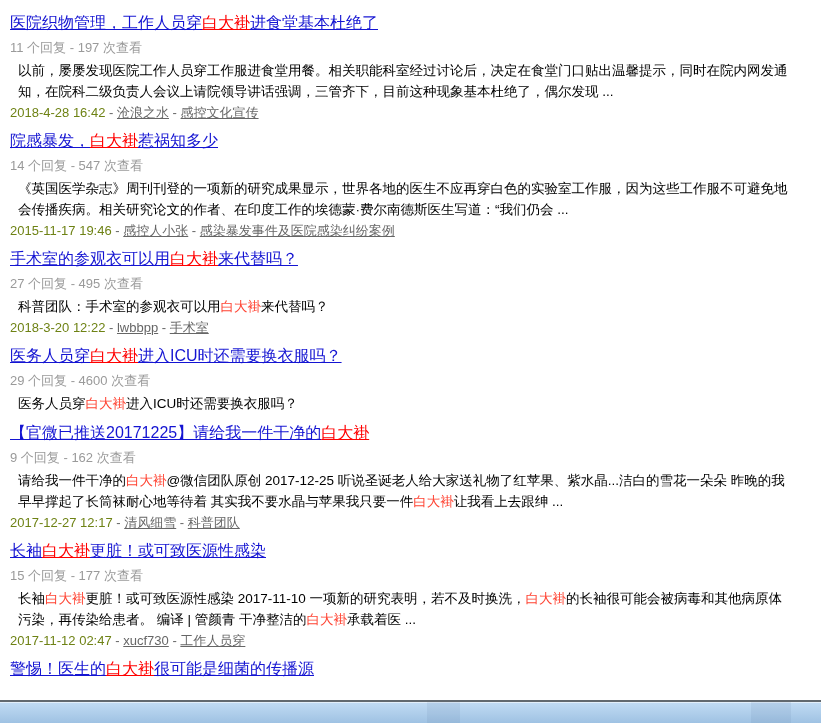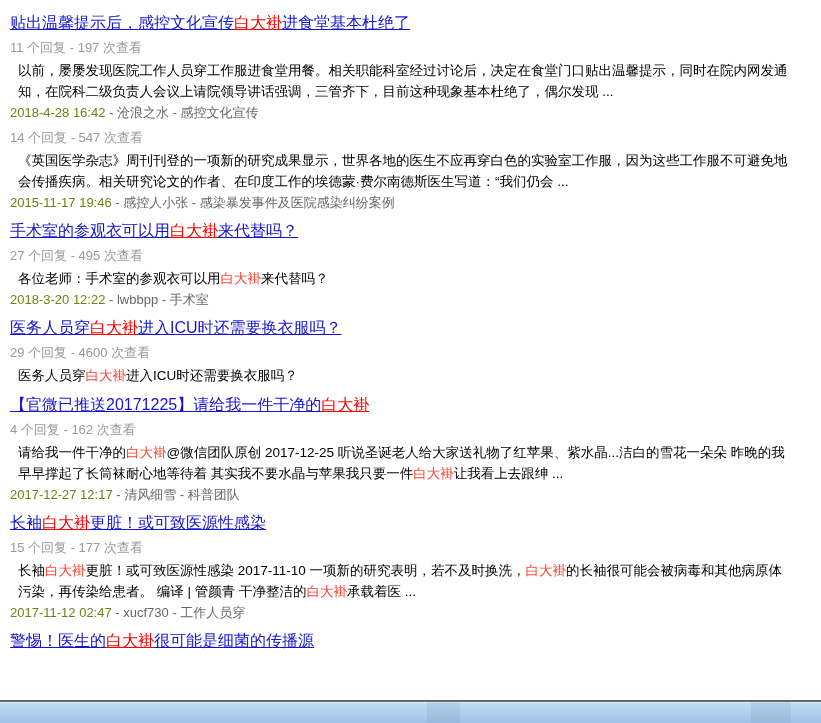--- a/index.html
+++ b/index.html
@@ -13,65 +13,66 @@
   .title-line{font-size:16px;line-height:22px;margin:0 0 6px 0;font-weight:normal;}
   .title-line a{cursor:pointer;}
   .title-line span{color:var(--title-color,#1414d2);text-decoration:underline;}
   .title-line span.hl{color:var(--title-highlight,#ff0000);}
   .stats{color:var(--stats-color,#9a9a9a);font-size:13px;line-height:16px;margin:0 0 4px 0;}
   .snippet{color:var(--snippet-color,#000);font-size:13.5px;line-height:21px;margin:0 0 2px 8px;}
   .snippet span.hl{color:var(--snippet-highlight,#ff4433);}
   .meta{font-size:13px;line-height:18px;margin:0;}
   .meta .date{color:var(--date-color,#6e8214);}
   .meta .sep{color:var(--link-gray,#666);}
-  .meta a{color:var(--link-gray,#666);cursor:pointer;}
+  .meta a{color:var(--link-gray,#666);text-decoration:underline;cursor:pointer;}
   .bottom-frame{position:absolute;left:0;bottom:0;width:821px;}
   .frame-line{height:2px;background:var(--frame-line,#62696f);}
   .frame-bar{
     height:21px;position:relative;
     background:linear-gradient(to bottom,var(--frame-top,#c2dcf4),var(--frame-bottom,#9fc2e3));
     box-shadow:inset 0 1px 0 rgba(255,255,255,0.55);
   }
   .frame-seg{position:absolute;top:0;bottom:0;background:rgba(80,110,150,0.10);}
   .frame-seg.s1{left:52%;width:4%;}
   .frame-seg.s2{left:91.5%;width:4.8%;}
 </style>
 </head>
 <body>
 
 <div class="content">
   <div class="result">
-    <h3 class="title-line"><a><span>贴出温馨提示后，感控文化宣传</span><span class="hl">白大褂</span><span>进食堂基本杜绝了</span></a></h3>
+    <h3 class="title-line"><a><span>医院织物管理，工作人员穿</span><span class="hl">白大褂</span><span>进食堂基本杜绝了</span></a></h3>
     <p class="stats">11 个回复 - 197 次查看</p>
     <p class="snippet"><span>以前，屡屡发现医院工作人员穿工作服进食堂用餐。相关职能科室经过讨论后，决定在食堂门口贴出温馨提示，同时在院内网发通知，在院科二级负责人会议上请院领导讲话强调，三管齐下，目前这种现象基本杜绝了，偶尔发现 ...</span></p>
     <p class="meta"><span class="date">2018-4-28 16:42</span><span class="sep"> - </span><a>沧浪之水</a><span class="sep"> - </span><a>感控文化宣传</a></p>
   </div>
 
   <div class="result">
+    <h3 class="title-line"><a><span>院感暴发，</span><span class="hl">白大褂</span><span>惹祸知多少</span></a></h3>
     <p class="stats">14 个回复 - 547 次查看</p>
     <p class="snippet"><span>《英国医学杂志》周刊刊登的一项新的研究成果显示，世界各地的医生不应再穿白色的实验室工作服，因为这些工作服不可避免地会传播疾病。相关研究论文的作者、在印度工作的埃德蒙·费尔南德斯医生写道：“我们仍会 ...</span></p>
     <p class="meta"><span class="date">2015-11-17 19:46</span><span class="sep"> - </span><a>感控人小张</a><span class="sep"> - </span><a>感染暴发事件及医院感染纠纷案例</a></p>
   </div>
 
   <div class="result">
     <h3 class="title-line"><a><span>手术室的参观衣可以用</span><span class="hl">白大褂</span><span>来代替吗？</span></a></h3>
     <p class="stats">27 个回复 - 495 次查看</p>
-    <p class="snippet"><span>各位老师：手术室的参观衣可以用</span><span class="hl">白大褂</span><span>来代替吗？</span></p>
+    <p class="snippet"><span>科普团队：手术室的参观衣可以用</span><span class="hl">白大褂</span><span>来代替吗？</span></p>
     <p class="meta"><span class="date">2018-3-20 12:22</span><span class="sep"> - </span><a>lwbbpp</a><span class="sep"> - </span><a>手术室</a></p>
   </div>
 
   <div class="result">
     <h3 class="title-line"><a><span>医务人员穿</span><span class="hl">白大褂</span><span>进入ICU时还需要换衣服吗？</span></a></h3>
     <p class="stats">29 个回复 - 4600 次查看</p>
     <p class="snippet"><span>医务人员穿</span><span class="hl">白大褂</span><span>进入ICU时还需要换衣服吗？</span></p>
   </div>
 
   <div class="result">
     <h3 class="title-line"><a><span>【官微已推送20171225】请给我一件干净的</span><span class="hl">白大褂</span></a></h3>
-    <p class="stats">4 个回复 - 162 次查看</p>
+    <p class="stats">9 个回复 - 162 次查看</p>
     <p class="snippet"><span>请给我一件干净的</span><span class="hl">白大褂</span><span>@微信团队原创 2017-12-25 听说圣诞老人给大家送礼物了红苹果、紫水晶...洁白的雪花一朵朵 昨晚的我早早撑起了长筒袜耐心地等待着 其实我不要水晶与苹果我只要一件</span><span class="hl">白大褂</span><span>让我看上去跟绅 ...</span></p>
     <p class="meta"><span class="date">2017-12-27 12:17</span><span class="sep"> - </span><a>清风细雪</a><span class="sep"> - </span><a>科普团队</a></p>
   </div>
 
   <div class="result">
     <h3 class="title-line"><a><span>长袖</span><span class="hl">白大褂</span><span>更脏！或可致医源性感染</span></a></h3>
     <p class="stats">15 个回复 - 177 次查看</p>
     <p class="snippet"><span>长袖</span><span class="hl">白大褂</span><span>更脏！或可致医源性感染 2017-11-10 一项新的研究表明，若不及时换洗，</span><span class="hl">白大褂</span><span>的长袖很可能会被病毒和其他病原体污染，再传染给患者。 编译 | 管颜青 干净整洁的</span><span class="hl">白大褂</span><span>承载着医 ...</span></p>
     <p class="meta"><span class="date">2017-11-12 02:47</span><span class="sep"> - </span><a>xucf730</a><span class="sep"> - </span><a>工作人员穿</a></p>
   </div>

